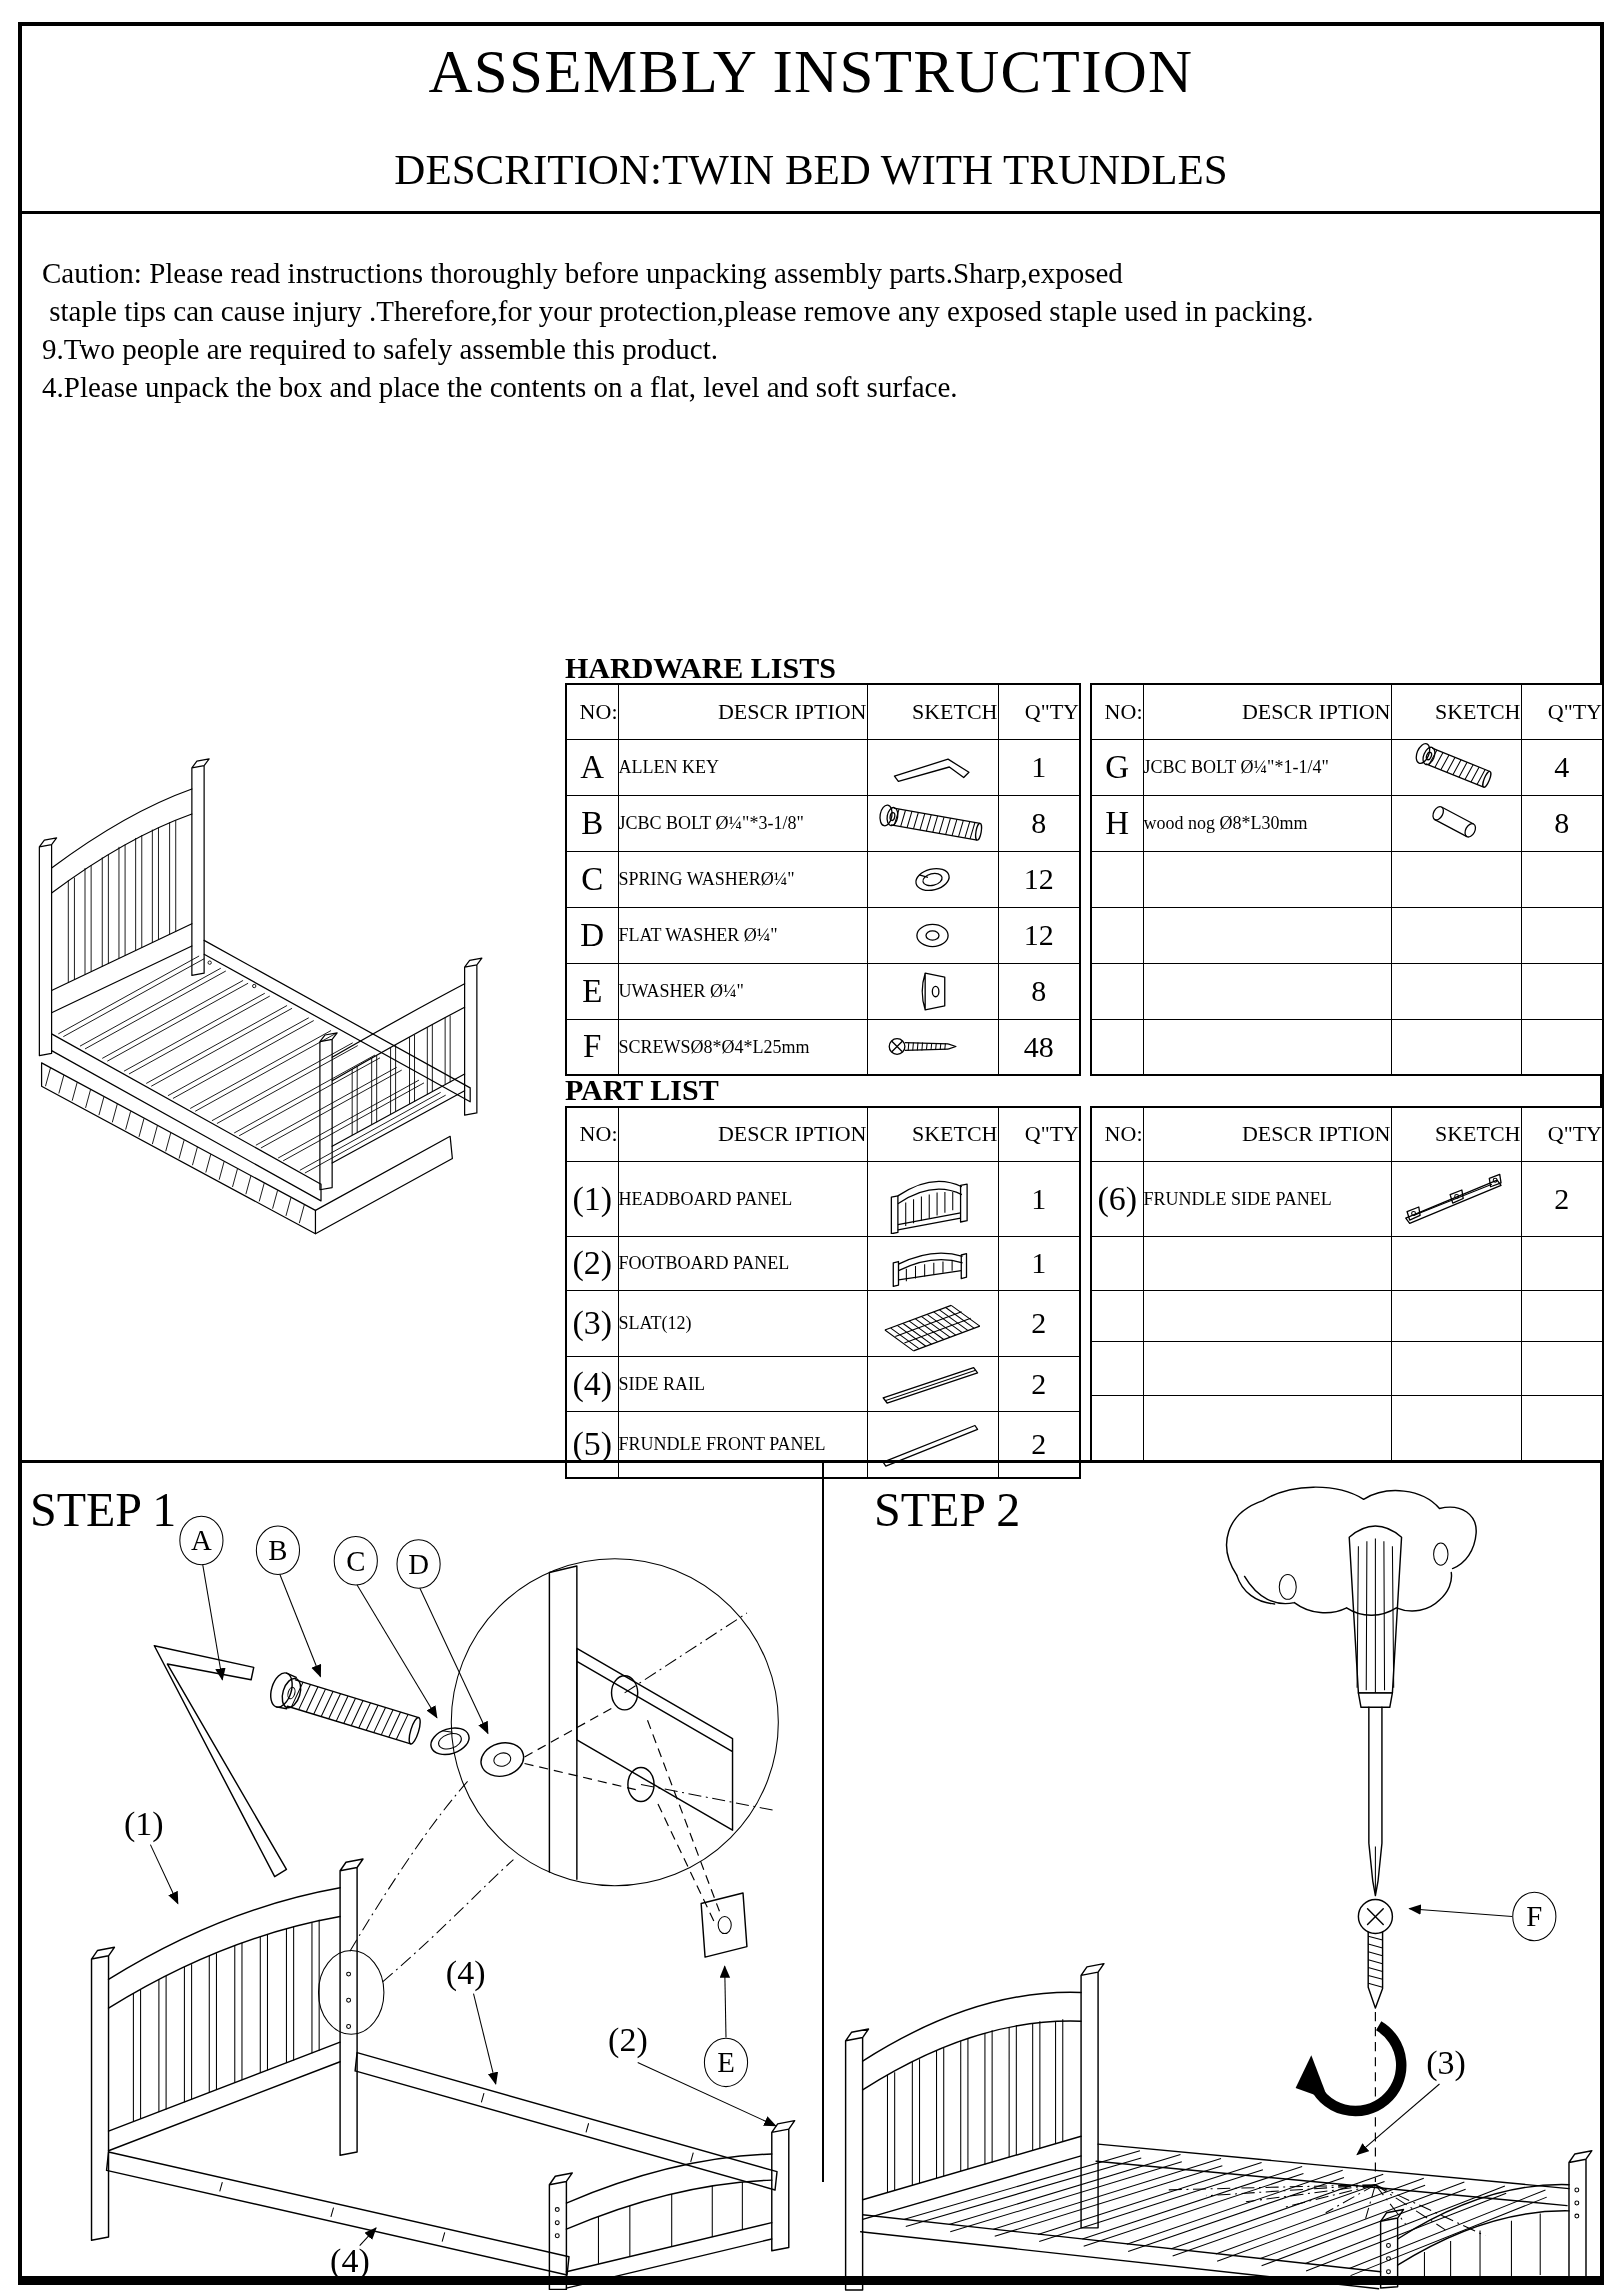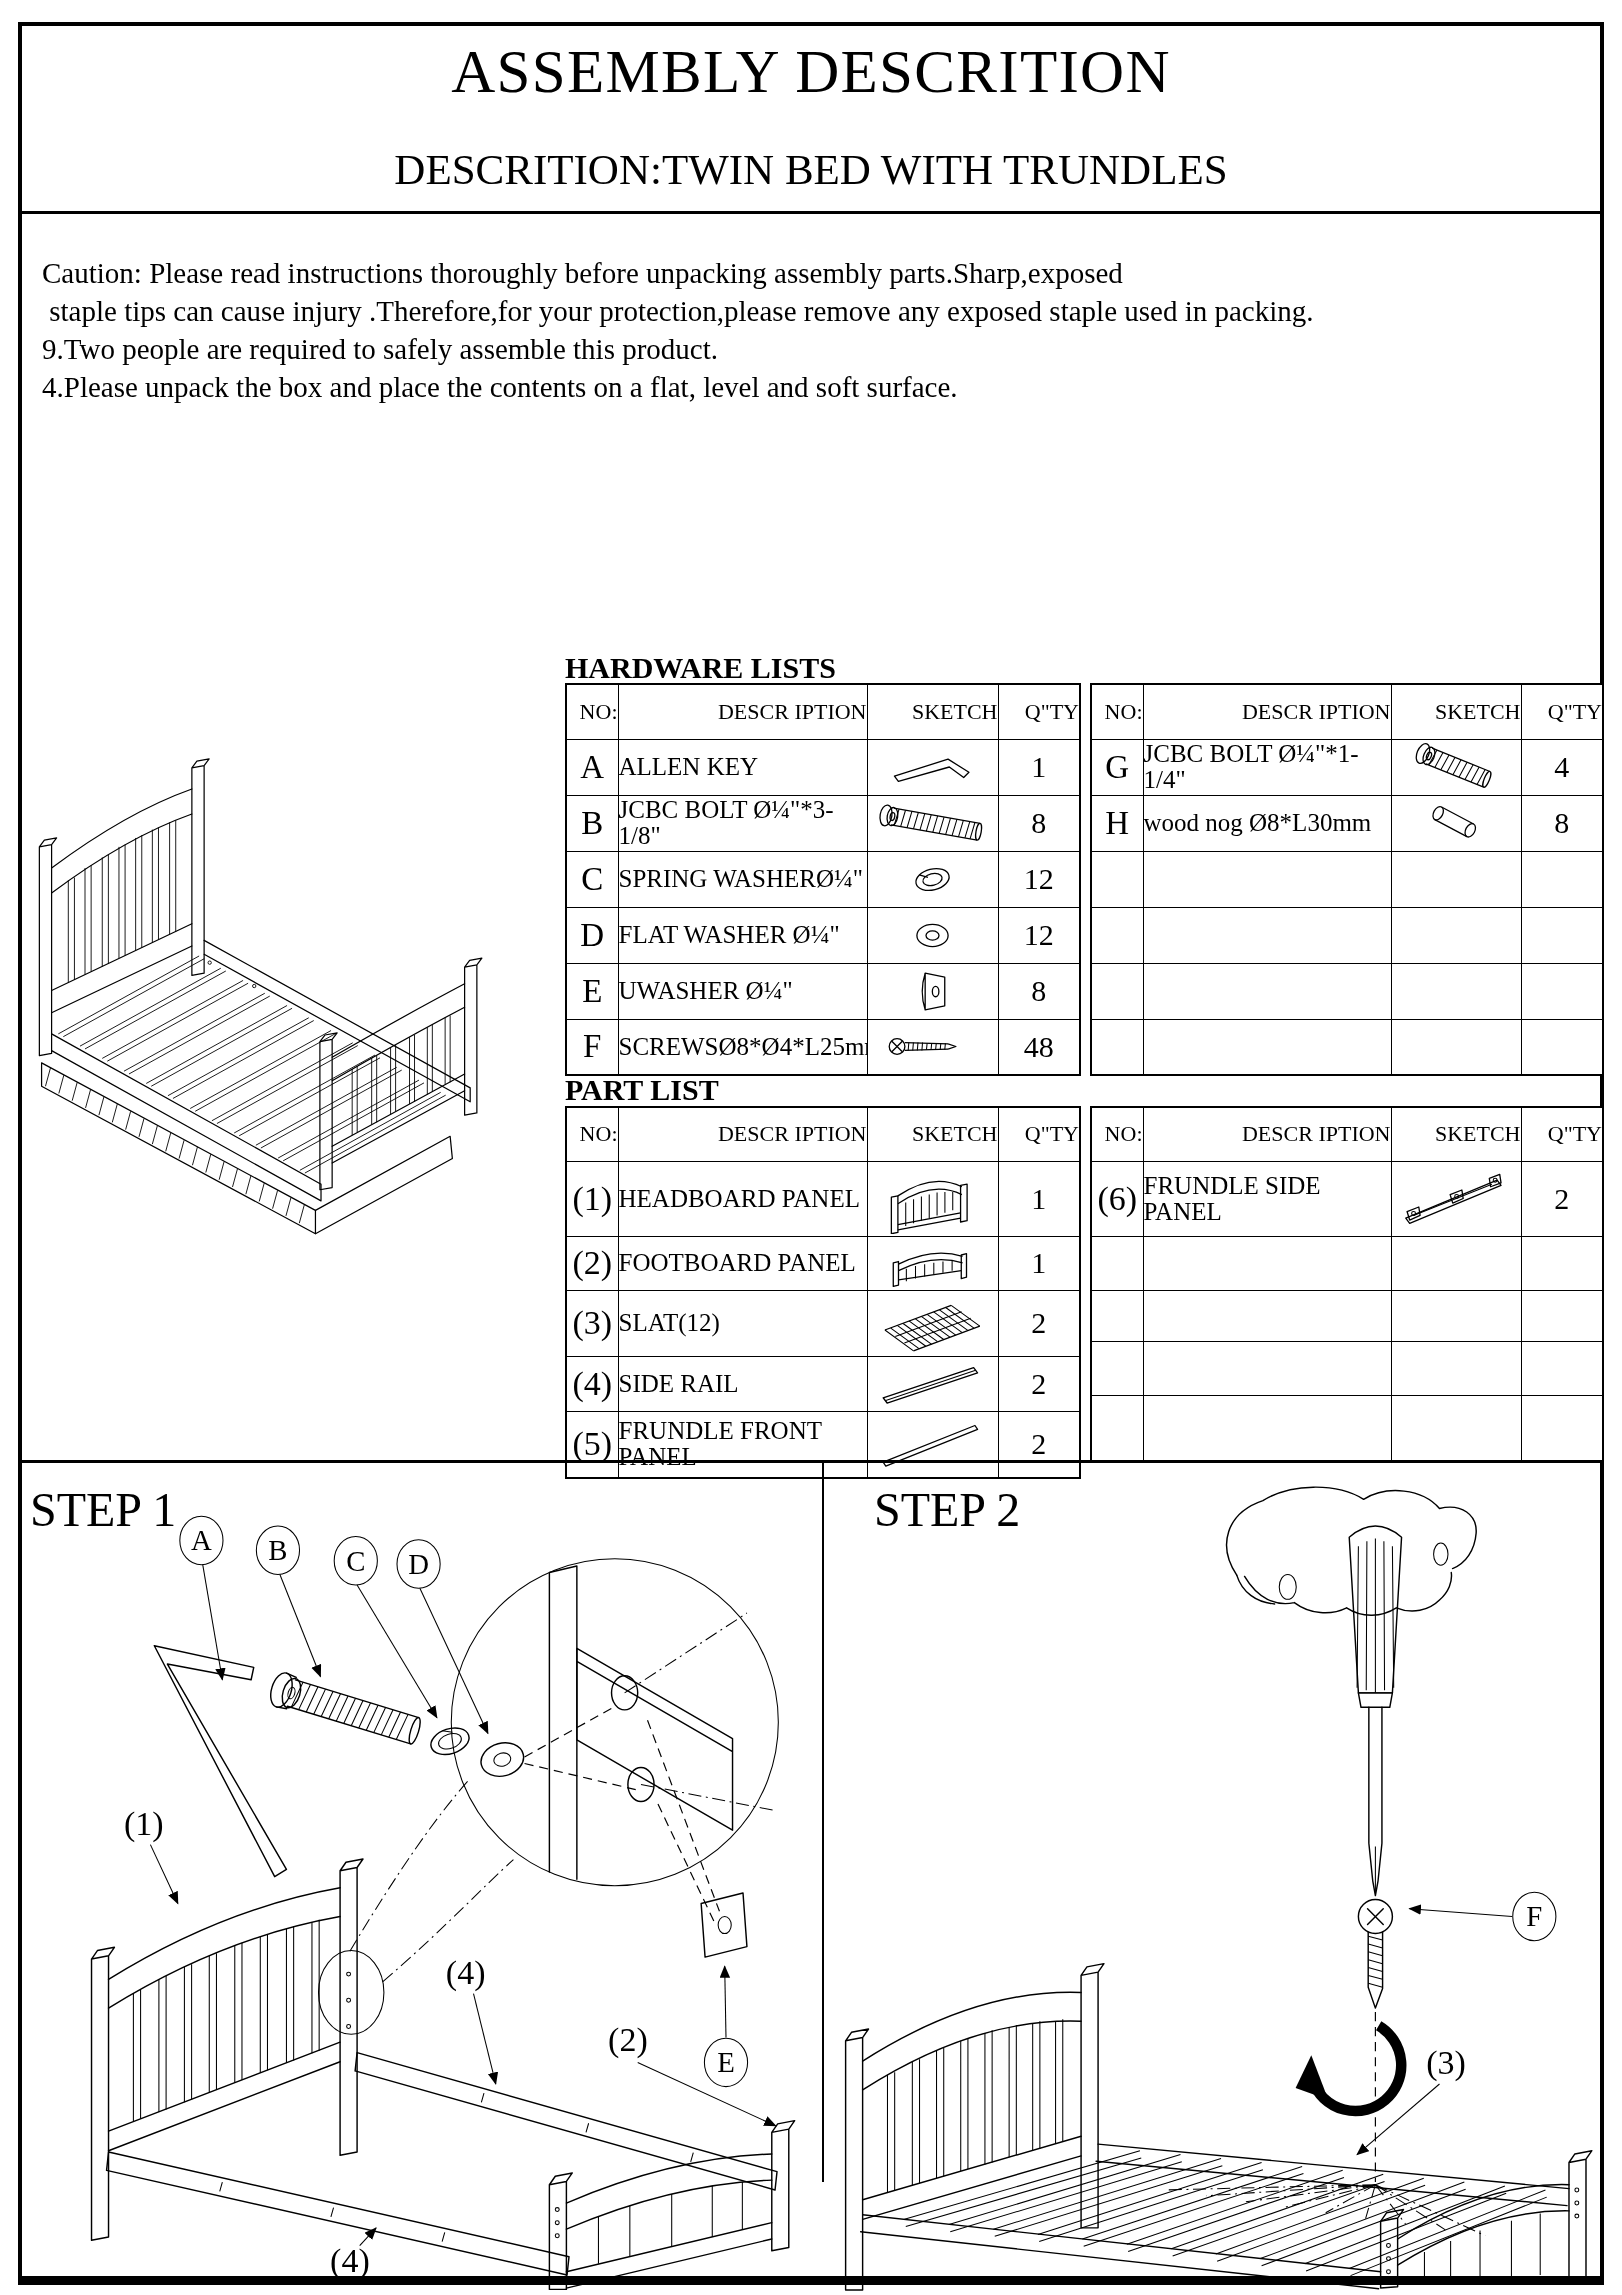--- a/index.html
+++ b/index.html
@@ -17,42 +17,42 @@
   .caution div{white-space:pre;}
   .tbl-title{position:absolute;left:565px;width:1036px;text-align:left;
     font-size:30px;font-weight:bold;white-space:nowrap;}
   table.parts{position:absolute;border-collapse:collapse;table-layout:fixed;
     border:2px solid #000;background:#fff;}
   table.parts td,table.parts th{border:1.6px solid #000;padding:0;overflow:hidden;
     vertical-align:middle;font-weight:normal;}
   th.h{font-size:22px;text-align:right;}
   td.no{font-size:33px;text-align:center;}
   td.no.pn{font-size:34px;}
-  td.desc{font-size:25px;text-align:left;padding-left:9.2px;line-height:26px;margin-top:45px;}
+  td.desc{font-size:18px;text-align:left;padding-left:9.2px;line-height:26px;margin-top:45px;}
   td.qty{font-size:30px;text-align:center;}
   td.sk{text-align:center;}
   td.sk svg{display:inline-block;vertical-align:middle;}
   .step-label{position:absolute;font-size:48px;white-space:nowrap;}
   svg.draw{position:absolute;}
   .ln{stroke:#000;stroke-width:2.2;fill:none;stroke-linecap:round;stroke-linejoin:round;}
   .thin{stroke:#000;stroke-width:1.6;fill:none;}
   .dash{stroke:#000;stroke-width:1.8;fill:none;stroke-dasharray:14 9;}
   .ddot{stroke:#000;stroke-width:1.6;fill:none;stroke-dasharray:20 7 3 7;}
   .lbl{font-family:"Liberation Serif",serif;font-size:44px;fill:#000;text-anchor:middle;}
   .plbl{font-family:"Liberation Serif",serif;font-size:52px;fill:#000;text-anchor:middle;}
   .skt{stroke:#000;stroke-width:2;fill:none;stroke-linejoin:round;}
 </style>
 </head>
 <body>
 
 <div class="page">
 
   <div class="frame"></div>
 
-  <div class="doc-title">ASSEMBLY DESCRITION</div>
+  <div class="doc-title">ASSEMBLY INSTRUCTION</div>
   <div class="doc-subtitle">DESCRITION:TWIN BED WITH TRUNDLES</div>
   <div class="hline" style="left:19.6px;top:211px;width:1583px;"></div>
 
   <div class="caution">
     <div>Caution: Please read instructions thoroughly before unpacking assembly parts.Sharp,exposed</div>
     <div> staple tips can cause injury .Therefore,for your protection,please remove any exposed staple used in packing.</div>
     <div>9.Two people are required to safely assemble this product.</div>
     <div>4.Please unpack the box and place the contents on a flat, level and soft surface.</div>
   </div>
 

